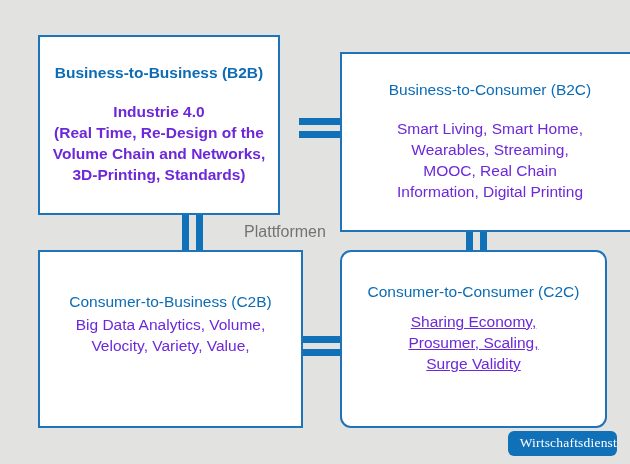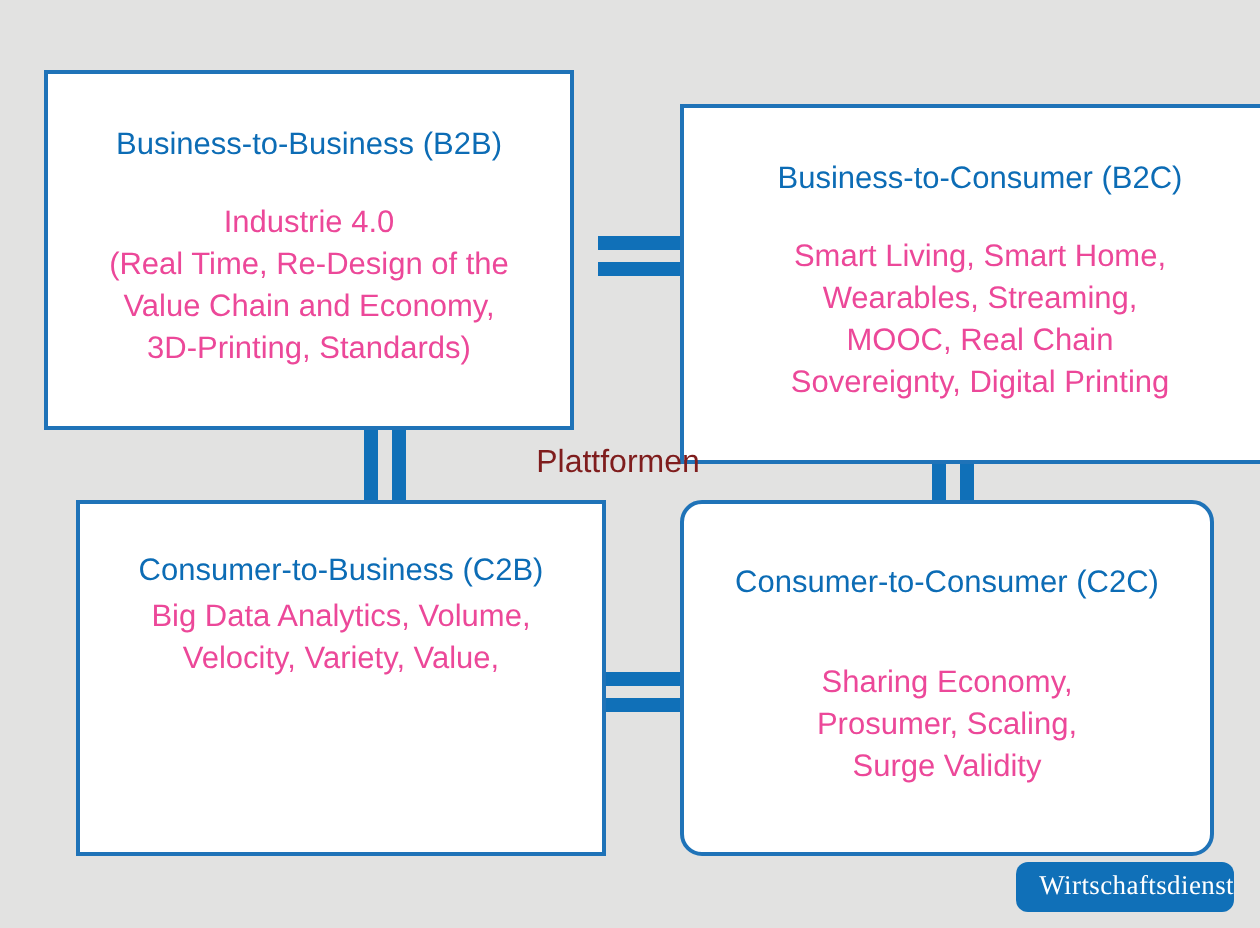--- a/index.html
+++ b/index.html
@@ -33,40 +33,40 @@
     z-index: 3;
   }
   .box-title {
     color: #0c6cb5;
     font-size: 15.5px;
     line-height: 20px;
     text-align: center;
     white-space: nowrap;
   }
   .box-body {
-    color: #ec4899;
+    color: #6d28d9;
     font-size: 15.5px;
     line-height: 21px;
     text-align: center;
     padding: 0 8px;
   }
 
-  #box-b2b  { left: 22px;  top: 35px;  width: 265px; height: 180px; }
+  #box-b2b  { left: 38px;  top: 35px;  width: 242px; height: 180px; font-weight: bold; }
   #box-b2c  { left: 340px; top: 35px;  width: 300px; height: 180px; margin-top: 17px; }
   #box-c2b  { left: 38px;  top: 250px; width: 265px; height: 178px; }
   #box-c2c  { left: 340px; top: 250px; width: 267px; height: 178px; border-radius: 11px; }
 
   #box-b2b .box-title { margin-top: 26px; }
   #box-b2b .box-body  { margin-top: 18px; }
   #box-b2c .box-title { margin-top: 26px; }
   #box-b2c .box-body  { margin-top: 18px; }
-  #box-c2b .box-title { margin-top: 24px; }
+  #box-c2b .box-title { margin-top: 40px; }
   #box-c2b .box-body  { margin-top: 2px; }
   #box-c2c .box-title { margin-top: 30px; }
-  #box-c2c .box-body  { margin-top: 29px; }
+  #box-c2c .box-body  { margin-top: 9px; text-decoration: underline; }
 
   
   .conn {
     position: absolute;
     background: #1070b8;
     z-index: 2;
   }
   
   .conn.h { height: 7px; }
   
@@ -84,23 +84,22 @@
 
   
   #plattformen-label {
     position: absolute;
     left: 0;
     top: 221px;
     width: 570px;
     text-align: center;
     font-size: 16px;
     line-height: 22px;
-    color: #7f1d1d;
+    color: #737373;
     z-index: 4;
-    padding-left: 24px;
   }
 
   
   #wirtschaftsdienst-badge {
     position: absolute;
     right: 13px;
     bottom: 8px;
     background: #1070b8;
     color: #ffffff;
     font-family: "Liberation Serif", serif;
@@ -125,32 +124,32 @@
   <div class="conn v" id="conn-left-v-1"></div>
   <div class="conn v" id="conn-left-v-2"></div>
   <div class="conn v" id="conn-right-v-1"></div>
   <div class="conn v" id="conn-right-v-2"></div>
 
   <div class="box" id="box-b2b">
     <div class="box-title">Business-to-Business (B2B)</div>
     <div class="box-body">
       <div>Industrie 4.0</div>
       <div>(Real Time, Re-Design of the</div>
-      <div>Value Chain and Economy,</div>
+      <div>Volume Chain and Networks,</div>
       <div>3D-Printing, Standards)</div>
     </div>
   </div>
 
   <div class="box" id="box-b2c">
     <div class="box-title">Business-to-Consumer (B2C)</div>
     <div class="box-body">
       <div>Smart Living, Smart Home,</div>
       <div>Wearables, Streaming,</div>
       <div>MOOC, Real Chain</div>
-      <div>Sovereignty, Digital Printing</div>
+      <div>Information, Digital Printing</div>
     </div>
   </div>
 
   <div class="box" id="box-c2b">
     <div class="box-title">Consumer-to-Business (C2B)</div>
     <div class="box-body">
       <div>Big Data Analytics, Volume,</div>
       <div>Velocity, Variety, Value,</div>
     </div>
   </div>

